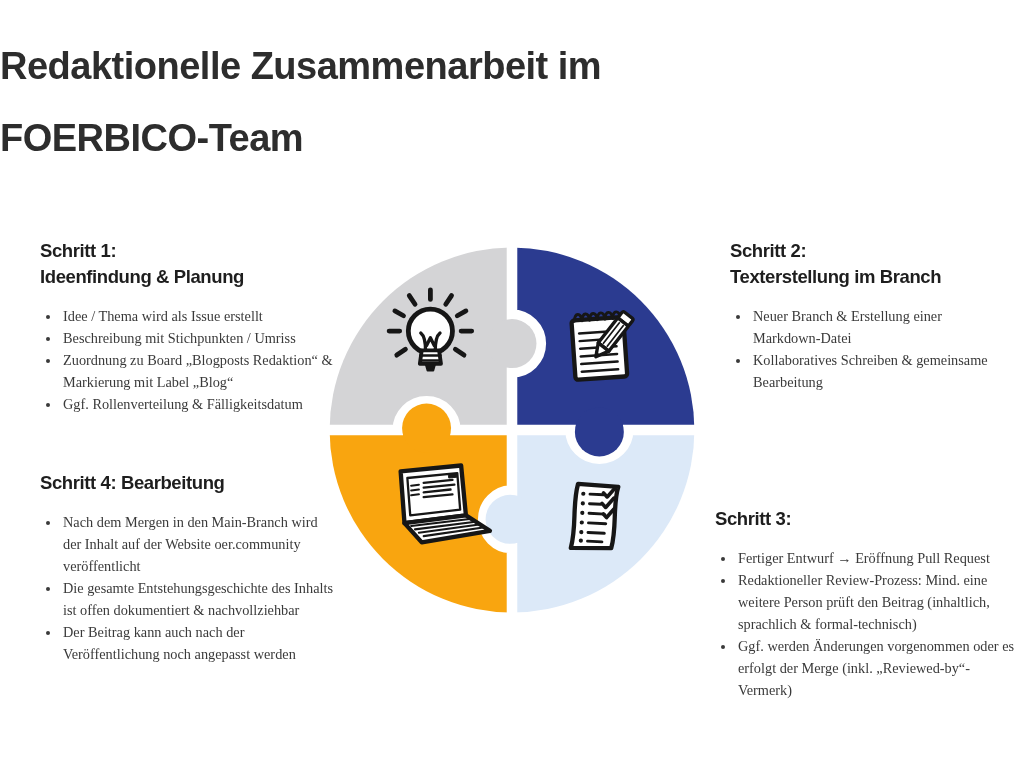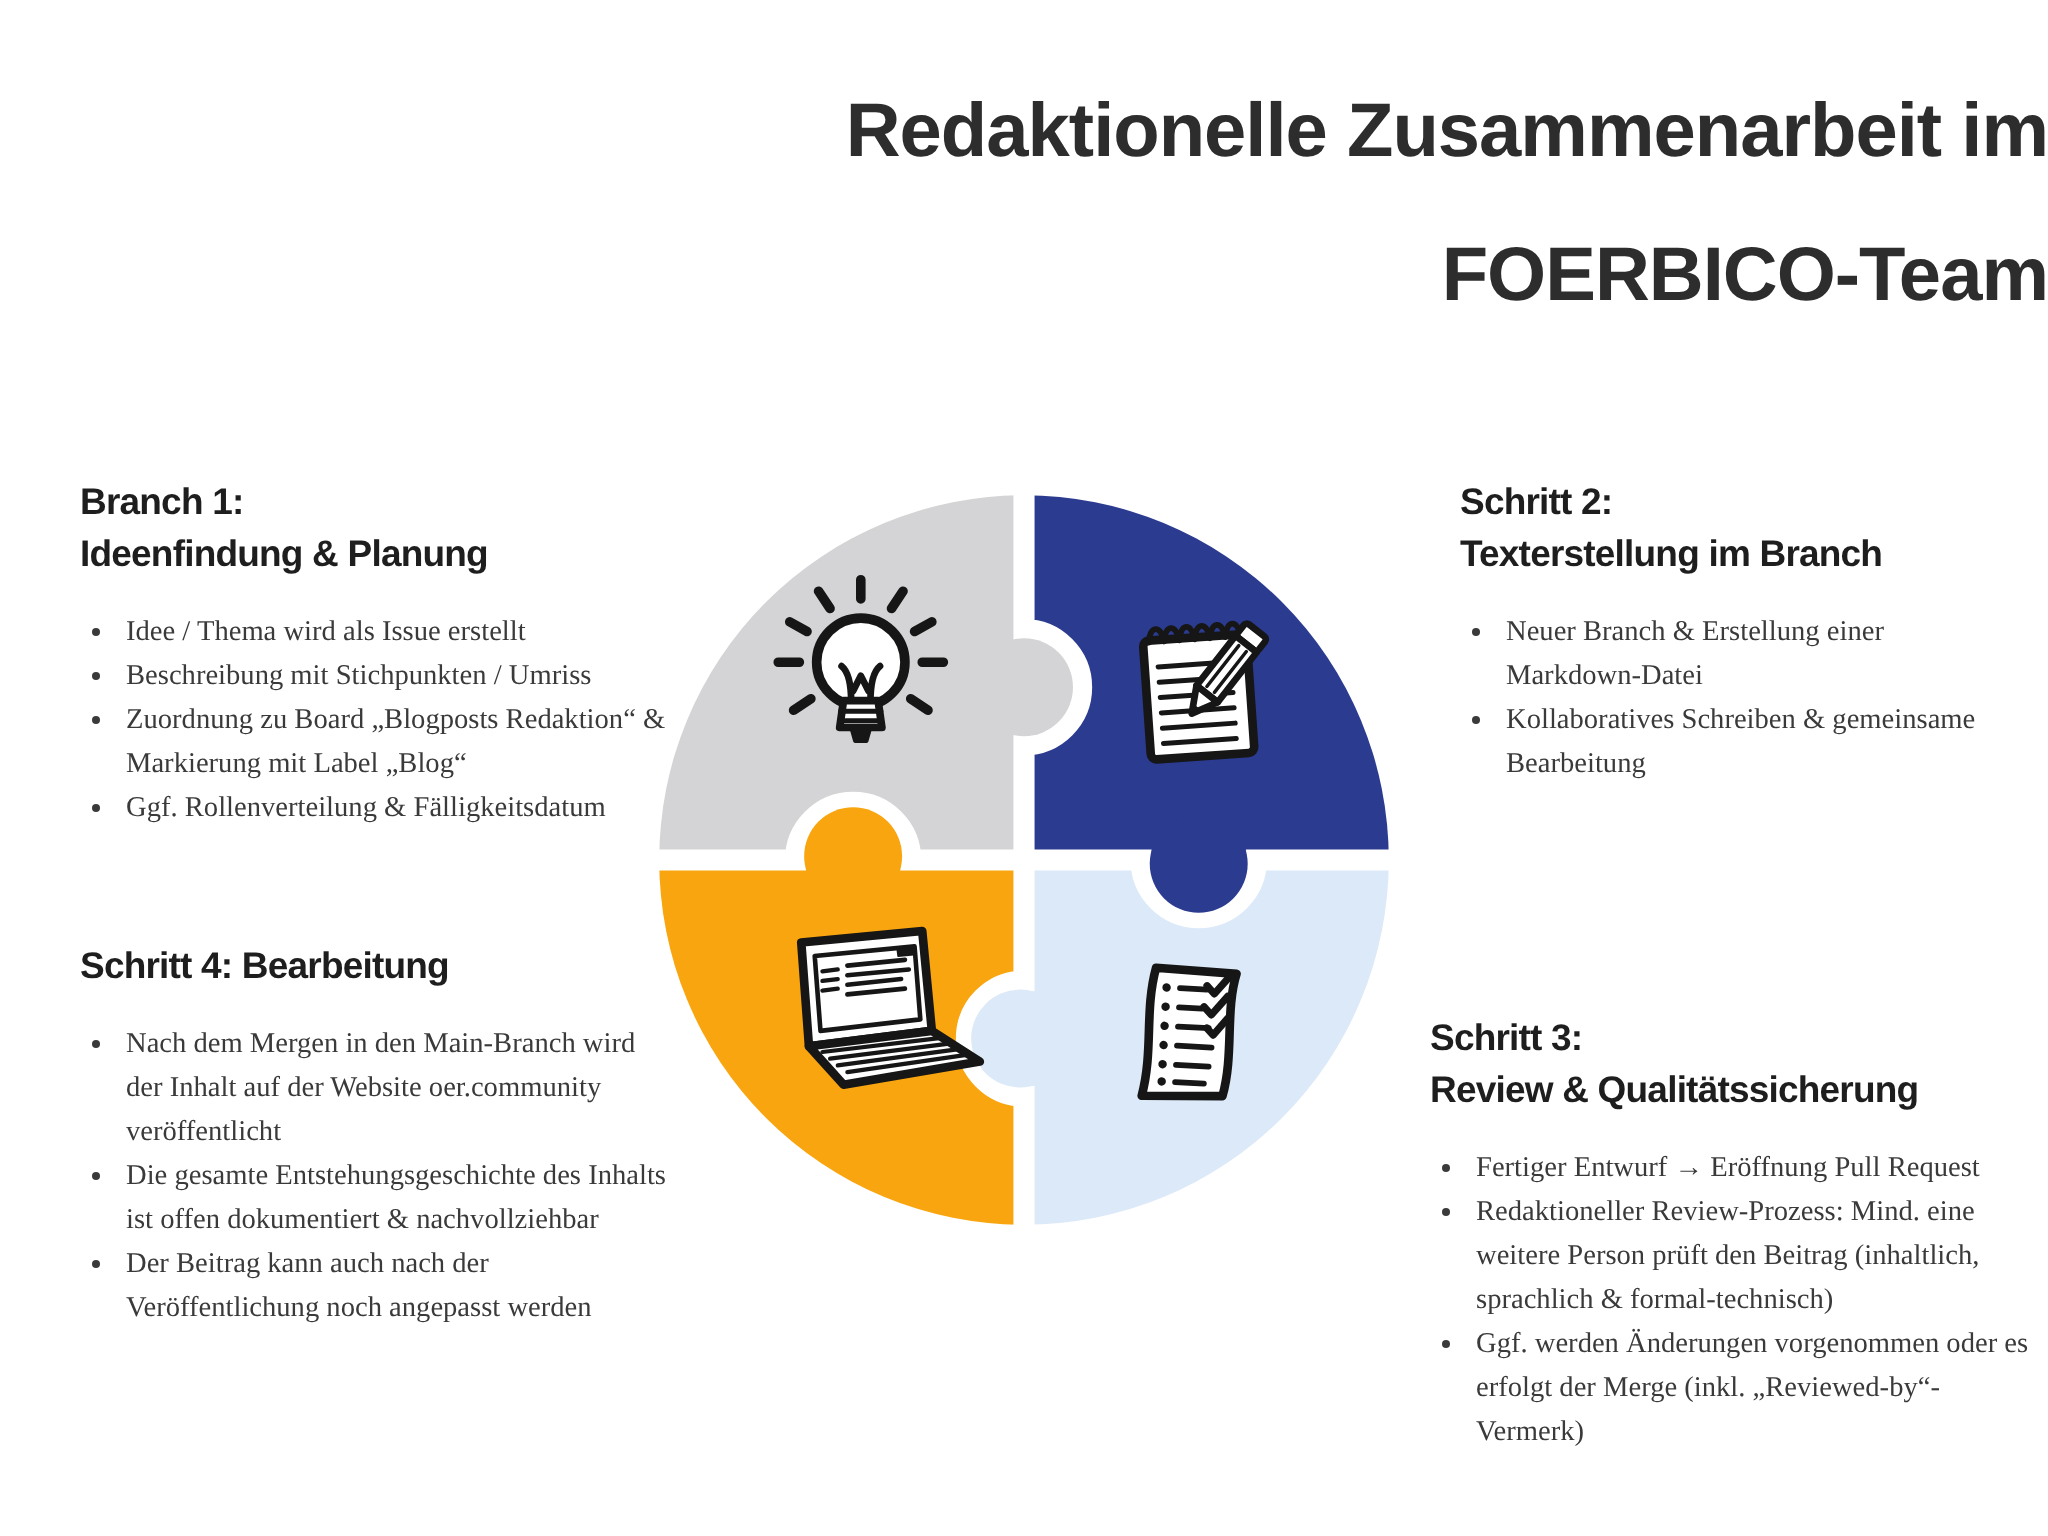--- a/index.html
+++ b/index.html
@@ -2,21 +2,21 @@
 <html><head>
 <meta charset="utf-8">
 <style>
   html,body { margin:0; padding:0; background:#ffffff; }
   .canvas {
     position:relative; width:1024px; height:768px; background:#ffffff;
     font-family:"Liberation Sans","DejaVu Sans",sans-serif; overflow:hidden;
   }
   .title {
     position:absolute; top:30px; left:0; width:1024px; margin:0;
-    text-align:right; font-size:38px; line-height:72px; font-weight:700;
+    text-align:left; font-size:38px; line-height:72px; font-weight:700;
     color:#2d2d2d; letter-spacing:-0.5px;
   }
   .title span { display:block; }
   .step { position:absolute; }
   .step h3 { margin:0 0 15px 0; font-size:18.5px; line-height:26px;
     font-weight:700; color:#1e1e1e; letter-spacing:-0.4px; }
   .step h3 span { display:block; }
   .step ul { margin:0; padding:0 0 0 21px; font-size:14.3px; line-height:22px;
     color:#3a3a3a;font-family:Liberation Serif, serif; }
   .step li { padding-left:2px; }
@@ -32,21 +32,21 @@
 
 <div class="canvas">
 
   <h1 class="title">
     <span>Redaktionelle Zusammenarbeit im</span>
     <span>FOERBICO-Team</span>
   </h1>
 
   <section class="step" id="step1">
     <h3>
-      <span>Branch 1:</span>
+      <span>Schritt 1:</span>
       <span>Ideenfindung &amp; Planung</span>
     </h3>
     <ul>
       <li>Idee / Thema wird als Issue erstellt</li>
       <li>Beschreibung mit Stichpunkten / Umriss</li>
       <li>Zuordnung zu Board „Blogposts Redaktion“ &amp; Markierung mit Label „Blog“</li>
       <li>Ggf. Rollenverteilung &amp; Fälligkeitsdatum</li>
     </ul>
   </section>
 
@@ -57,21 +57,20 @@
     </h3>
     <ul>
       <li>Neuer Branch &amp; Erstellung einer Markdown-Datei</li>
       <li>Kollaboratives Schreiben &amp; gemeinsame Bearbeitung</li>
     </ul>
   </section>
 
   <section class="step" id="step3">
     <h3>
       <span>Schritt 3:</span>
-      <span>Review &amp; Qualitätssicherung</span>
     </h3>
     <ul>
       <li>Fertiger Entwurf → Eröffnung Pull Request</li>
       <li>Redaktioneller Review-Prozess: Mind. eine weitere Person prüft den Beitrag (inhaltlich, sprachlich &amp; formal-technisch)</li>
       <li>Ggf. werden Änderungen vorgenommen oder es erfolgt der Merge (inkl. „Reviewed-by“-Vermerk)</li>
     </ul>
   </section>
 
   <section class="step" id="step4">
     <h3>

